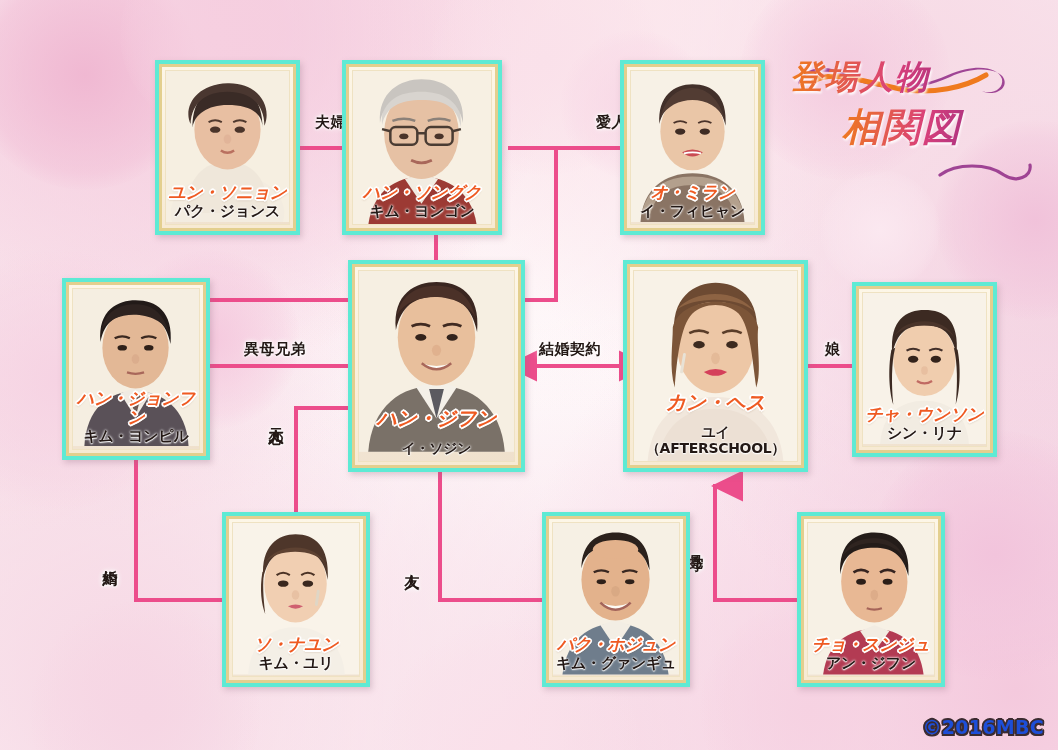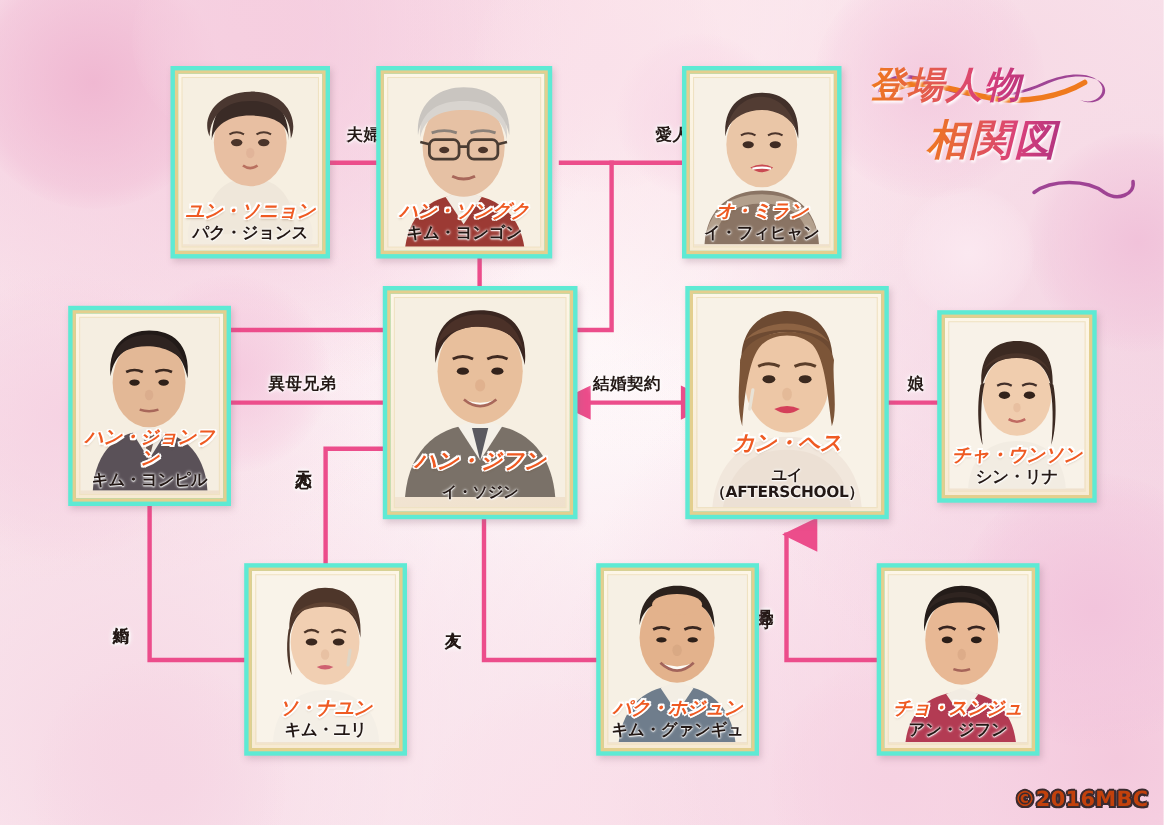--- a/index.html
+++ b/index.html
@@ -147,21 +147,21 @@
     filter: drop-shadow(1px 2px 1px rgba(255,255,255,0.95));
   }
   .title-1 { font-size: 33px; }
   .title-2 { font-size: 38px; margin-left: 52px; margin-top: 2px; }
 
   
   .copyright {
     position: absolute;
     right: 14px;
     bottom: 12px;
-    color: #c2410c;
+    color: #1d4ed8;
     font-size: 19px;
     font-weight: 700;
     letter-spacing: 0.3px;
     text-shadow:
       -1.5px -1.5px 0 #3b2b30, 1.5px -1.5px 0 #3b2b30,
       -1.5px 1.5px 0 #3b2b30, 1.5px 1.5px 0 #3b2b30,
       0 -1.8px 0 #3b2b30, 0 1.8px 0 #3b2b30,
       -1.8px 0 0 #3b2b30, 1.8px 0 0 #3b2b30;
   }
 </style>

